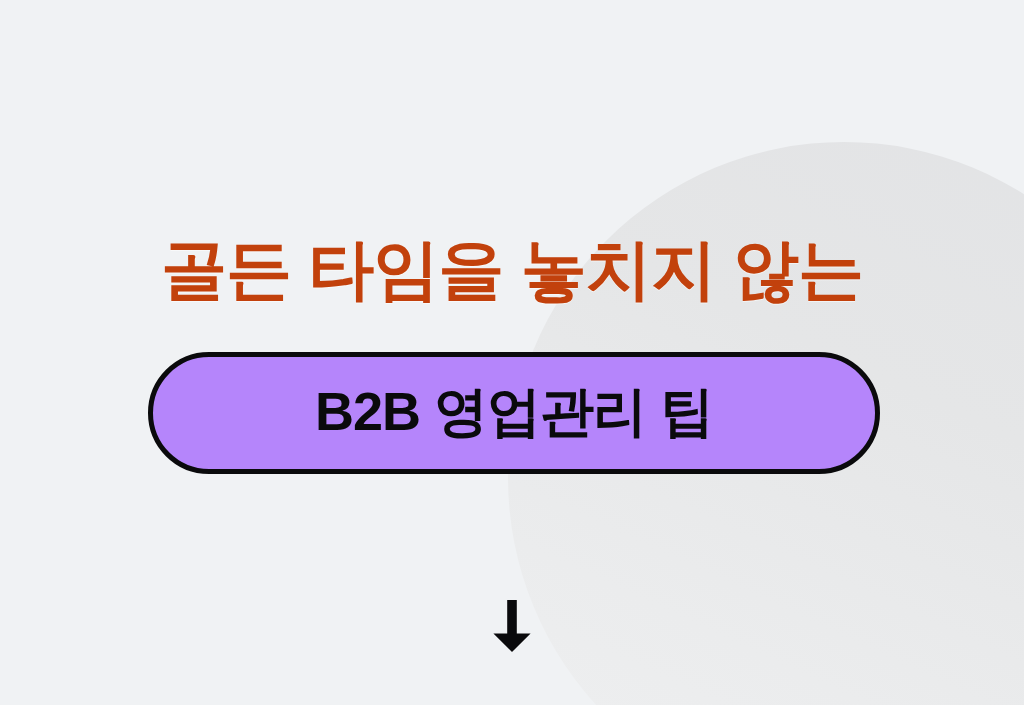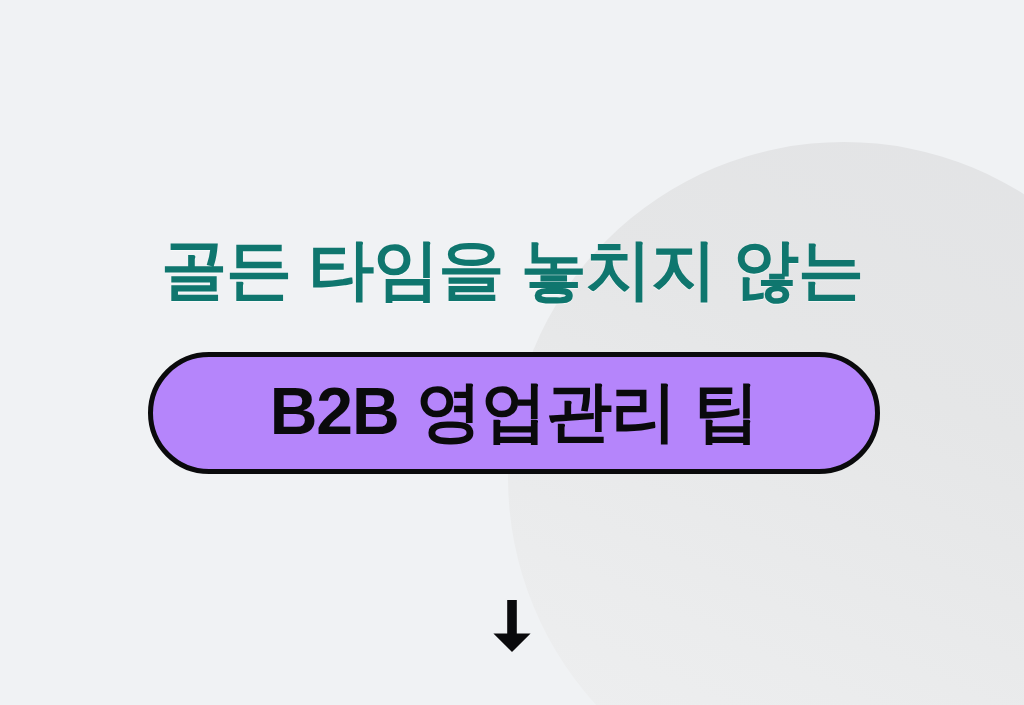--- a/index.html
+++ b/index.html
@@ -46,42 +46,42 @@
   #headline {
     position: absolute;
     left: 0;
     top: 236px;
     width: 1024px;
     text-align: center;
     font-size: 66px;
     line-height: 1.0;
     font-weight: 700;
     letter-spacing: -1px;
-    color: #0f766e;
+    color: #c2410c;
     white-space: nowrap;
     text-shadow: 0 1px 0 rgba(255,255,255,0.55);
   }
 
   #pill {
     position: absolute;
     left: 148px;
     top: 352px;
     width: 732px;
     height: 122px;
     box-sizing: border-box;
     background: #B585FB;
     border: 5px solid #0A0A0C;
     border-radius: 61px;
     display: flex;
     align-items: center;
     justify-content: center;
   }
 
   #pill-label {
-    font-size: 66px;
+    font-size: 54px;
     line-height: 1.0;
     font-weight: 700;
     letter-spacing: -1px;
     color: #0A0A0C;
     white-space: nowrap;
     position: relative;
     top: -2px;
   }
 
   #arrow-wrap {

